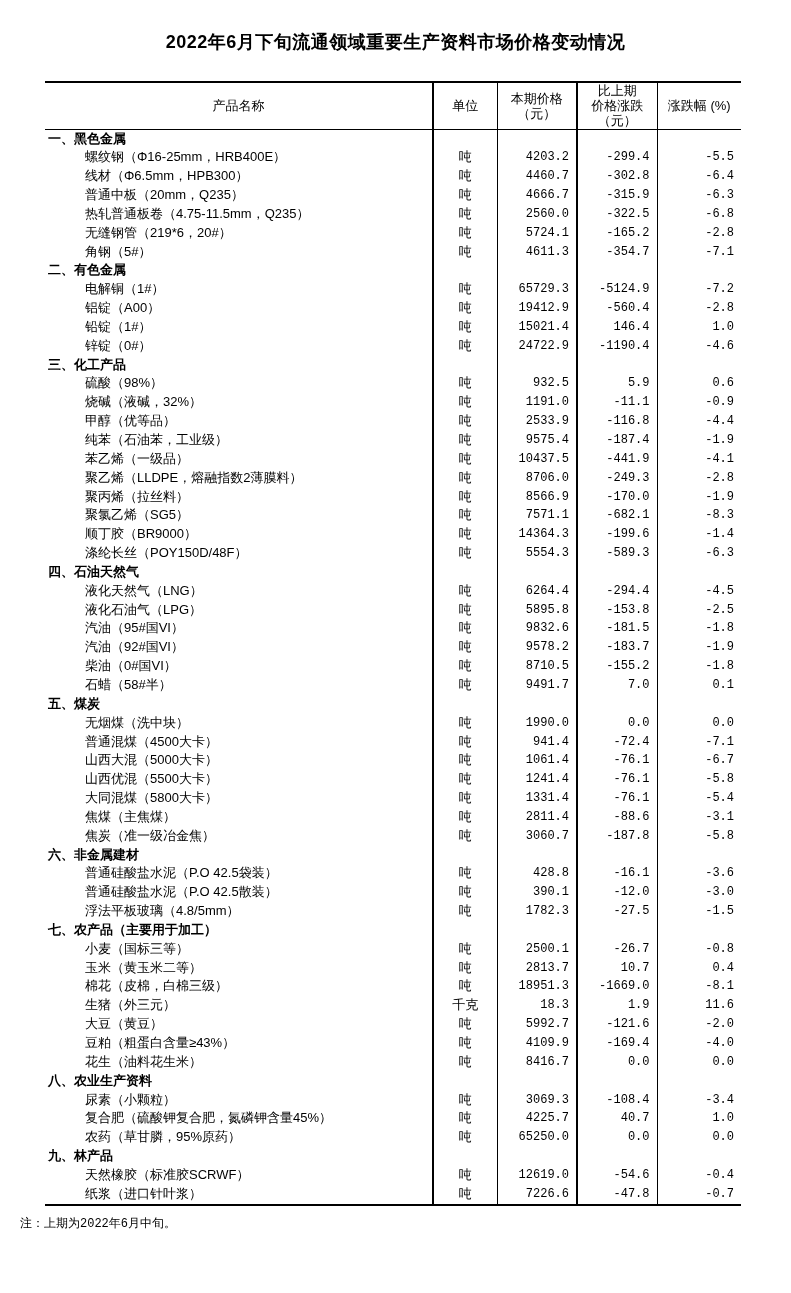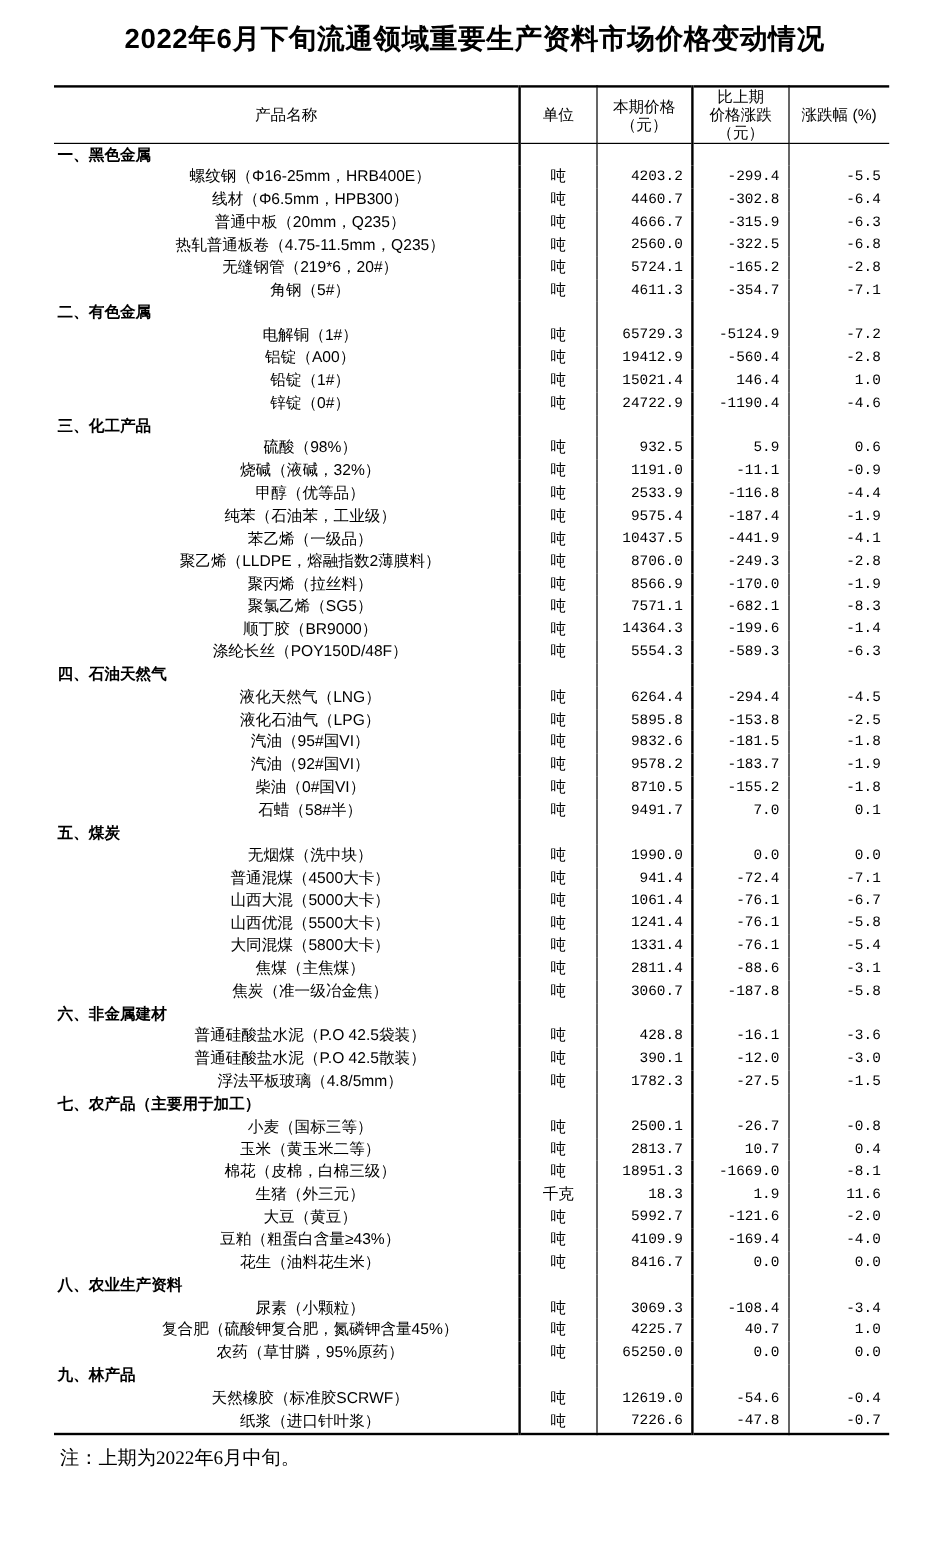--- a/index.html
+++ b/index.html
@@ -5,23 +5,23 @@
   * { margin: 0; padding: 0; box-sizing: border-box; }
   html, body {
     width: 791px; height: 1293px;
     background: #ffffff;
     color: #000000;
     font-family: "Liberation Sans", sans-serif;
     overflow: hidden;
   }
   .page { width: 791px; height: 1293px; position: relative; }
   .title {
-    padding-top: 22px;
+    padding-top: 32px;
     text-align: center;
-    font-size: 23px;
+    font-size: 18px;
     font-weight: bold;
     letter-spacing: 0.5px;
     line-height: 20px;
   }
   table.price-table {
     border-collapse: collapse;
     table-layout: fixed;
     width: 696px;
     margin: 29px 0 0 45px;
     border-top: 2px solid #000;
@@ -58,25 +58,25 @@
   td.num {
     text-align: right;
     padding-right: 7px;
     font-family: "Liberation Mono", monospace;
     font-size: 12px;
   }
   td.section-name {
     font-weight: bold;
     padding-left: 3px;
   }
-  td.item-name { padding-left: 40px; text-align: center; }
+  td.item-name { padding-left: 40px; }
   .note {
-    margin: 9px 0 0 50px;
-    font-size: 16px;
-    font-family: Liberation Serif, serif;
+    margin: 9px 0 0 20px;
+    font-size: 12px;
+    font-family: Liberation Mono, monospace;
   }
 </style>
 </head>
 <body>
 
 <div class="page">
   <h1 class="title">2022年6月下旬流通领域重要生产资料市场价格变动情况</h1>
 
   <table class="price-table">
     <colgroup>

